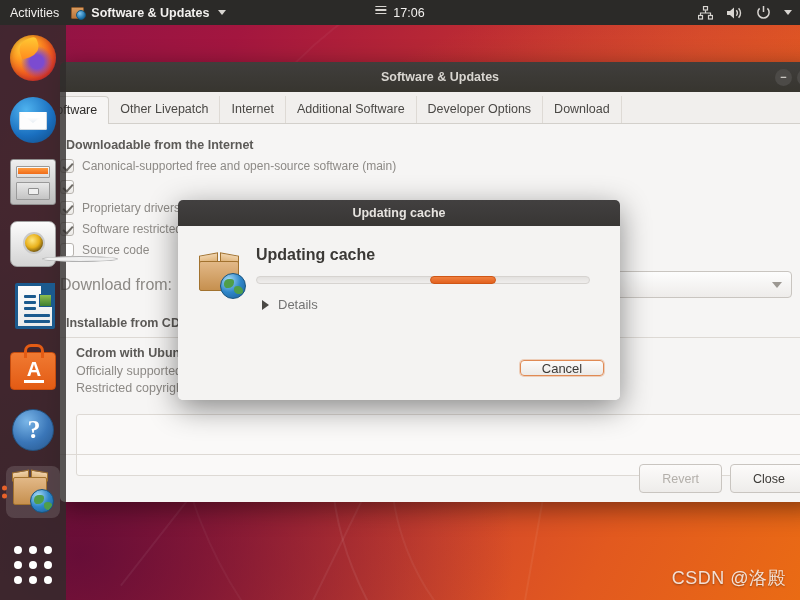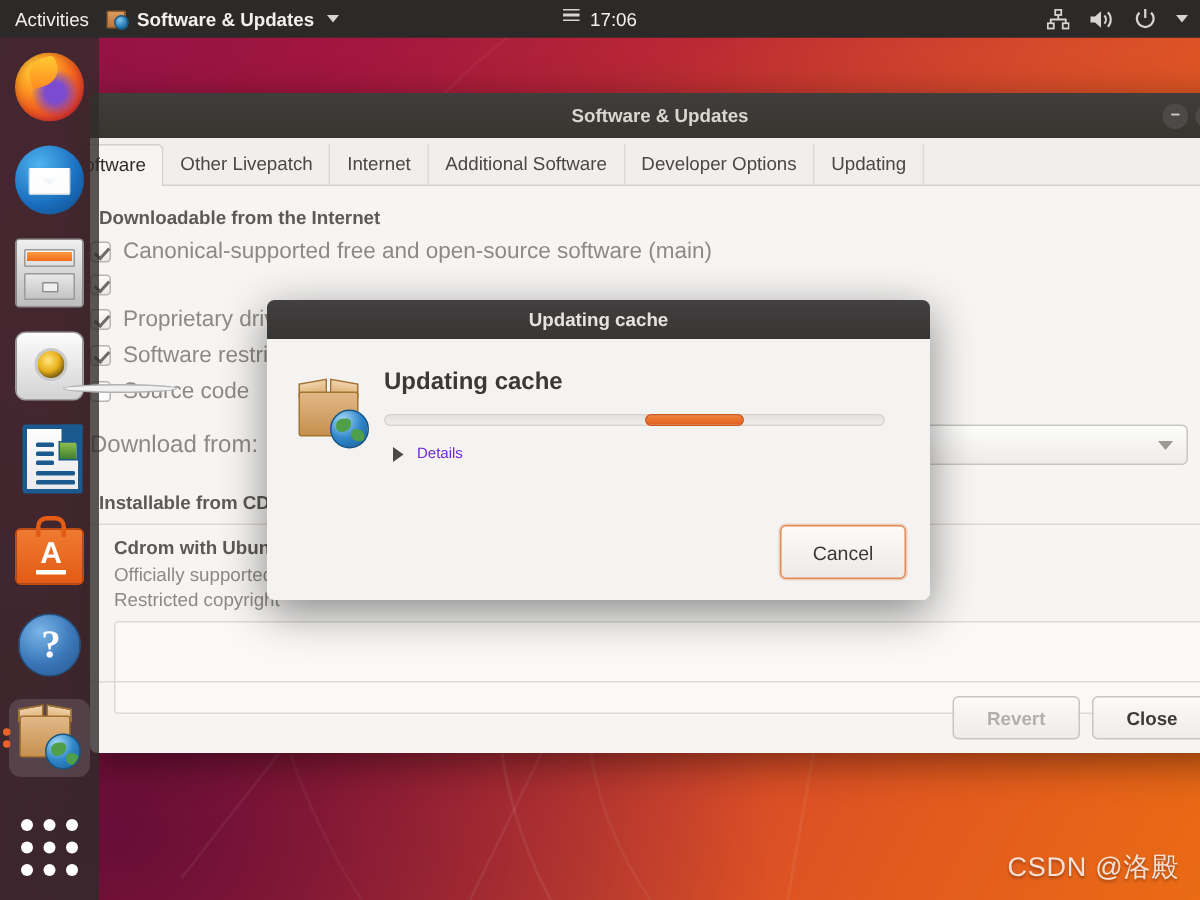--- a/index.html
+++ b/index.html
@@ -367,21 +367,21 @@
   }
   .cb.checked {
     background: linear-gradient(180deg,#fbfbfb,#eceae7);
   }
   .cb.checked::after {
     content: ""; position: absolute; left: 4px; top: 1px;
     width: 4px; height: 8px;
     border: solid #6e6b66; border-width: 0 2px 2px 0;
     transform: rotate(42deg);
   }
-  .opt-label { font-size: 15px; color: #8d8a86; }
+  .opt-label { font-size: 12px; color: #8d8a86; }
 
   .dl-row {
     display: flex; align-items: center; gap: 10px;
     margin: 14px 0 4px -16px;
   }
   .dl-label { font-size: 16px; color: #8d8a86; }
   .combo {
     flex: 1; height: 27px; border-radius: 4px;
     border: 1px solid #c9c5c0;
     background: linear-gradient(180deg,#fdfdfd,#eeecea);
@@ -416,21 +416,20 @@
     display: flex; align-items: center; justify-content: flex-end;
     gap: 8px; padding-right: 12px;
   }
   .btn {
     min-width: 76px; height: 29px; border-radius: 4px;
     border: 1px solid #c9c5c0;
     background: linear-gradient(180deg,#fcfbfa,#eeeceA);
     font-size: 12.5px; color: #3c3a37;
     display: flex; align-items: center; justify-content: center;
     padding: 0 22px;
-    font-weight: bold;
   }
   .btn.disabled { color: #b3afaa; }
 
   
   .dlg {
     position: absolute; left: 178px; top: 200px; width: 442px; height: 200px;
     z-index: 40;
     box-shadow: 0 8px 30px rgba(0,0,0,0.45);
     border-radius: 5px;
   }
@@ -467,24 +466,24 @@
   .dlg-status { font-size: 13px; color: #55524e; margin-top: 13px; }
   .dlg-details {
     display: flex; align-items: center; gap: 9px;
     margin-top: 13px; margin-left: 6px;
   }
   .tri {
     width: 0; height: 0;
     border-top: 5px solid transparent; border-bottom: 5px solid transparent;
     border-left: 7px solid #4a4845;
   }
-  .dlg-details-label { font-size: 10px; color: #6d28d9; }
+  .dlg-details-label { font-size: 13px; color: #737373; }
   .dlg-cancel {
-    position: absolute; right: 16px; bottom: 14px;
-    min-width: 84px; height: 36px;
+    position: absolute; right: 16px; bottom: 24px;
+    min-width: 84px; height: 16px;
     border-radius: 4px;
     border: 1px solid #e08a54;
     background: linear-gradient(180deg,#fcfbfa,#eceae8);
     box-shadow: 0 0 0 1px rgba(224,138,84,0.35);
     display: flex; align-items: center; justify-content: center;
     font-size: 13px; color: #3b3936;
   }
 </style>
 </head>
 <body>
@@ -648,21 +647,21 @@
     </div>
 
     <div class="win-body">
 
       <div class="tabs">
         <div class="tab active first">tu Software</div>
         <div class="tab">Other Livepatch</div>
         <div class="tab">Internet</div>
         <div class="tab">Additional Software</div>
         <div class="tab">Developer Options</div>
-        <div class="tab">Updating</div>
+        <div class="tab">Download</div>
       </div>
 
       <div class="content">
         <div class="sec-head">Downloadable from the Internet</div>
 
         <div class="opt-row">
           <span class="cb checked"></span>
           <span class="opt-label">Canonical-supported free and open-source software (main)</span>
         </div>
         <div class="opt-row">

